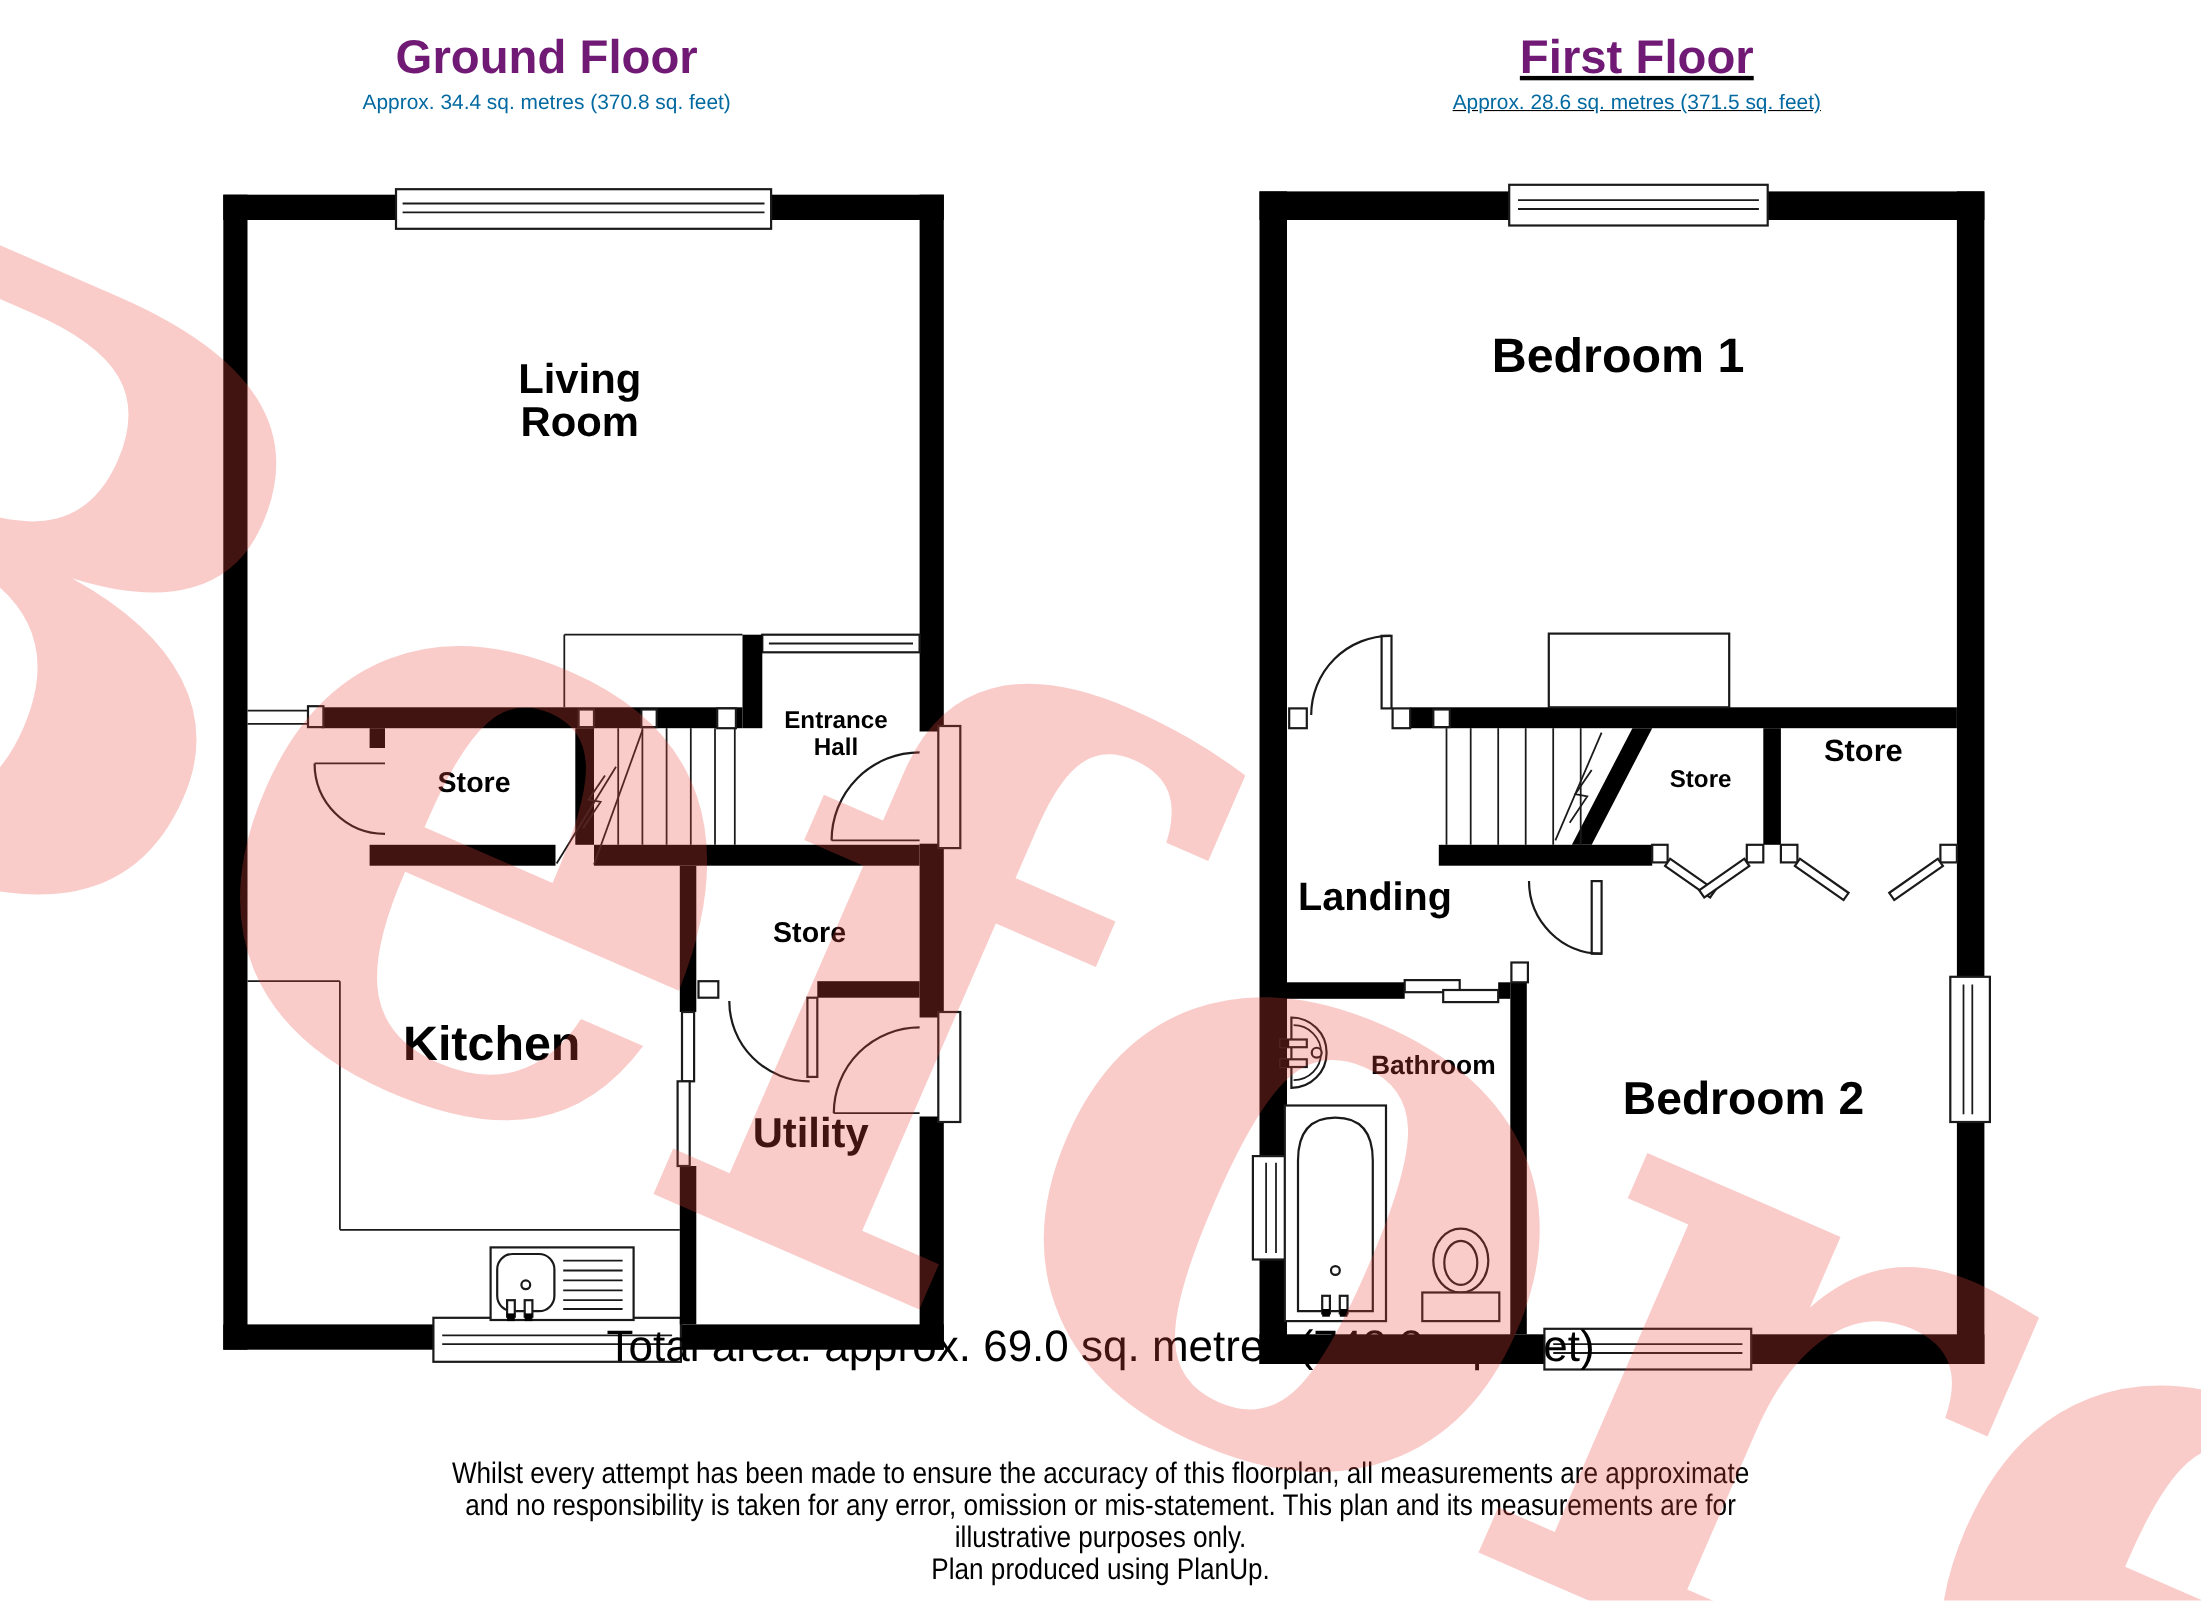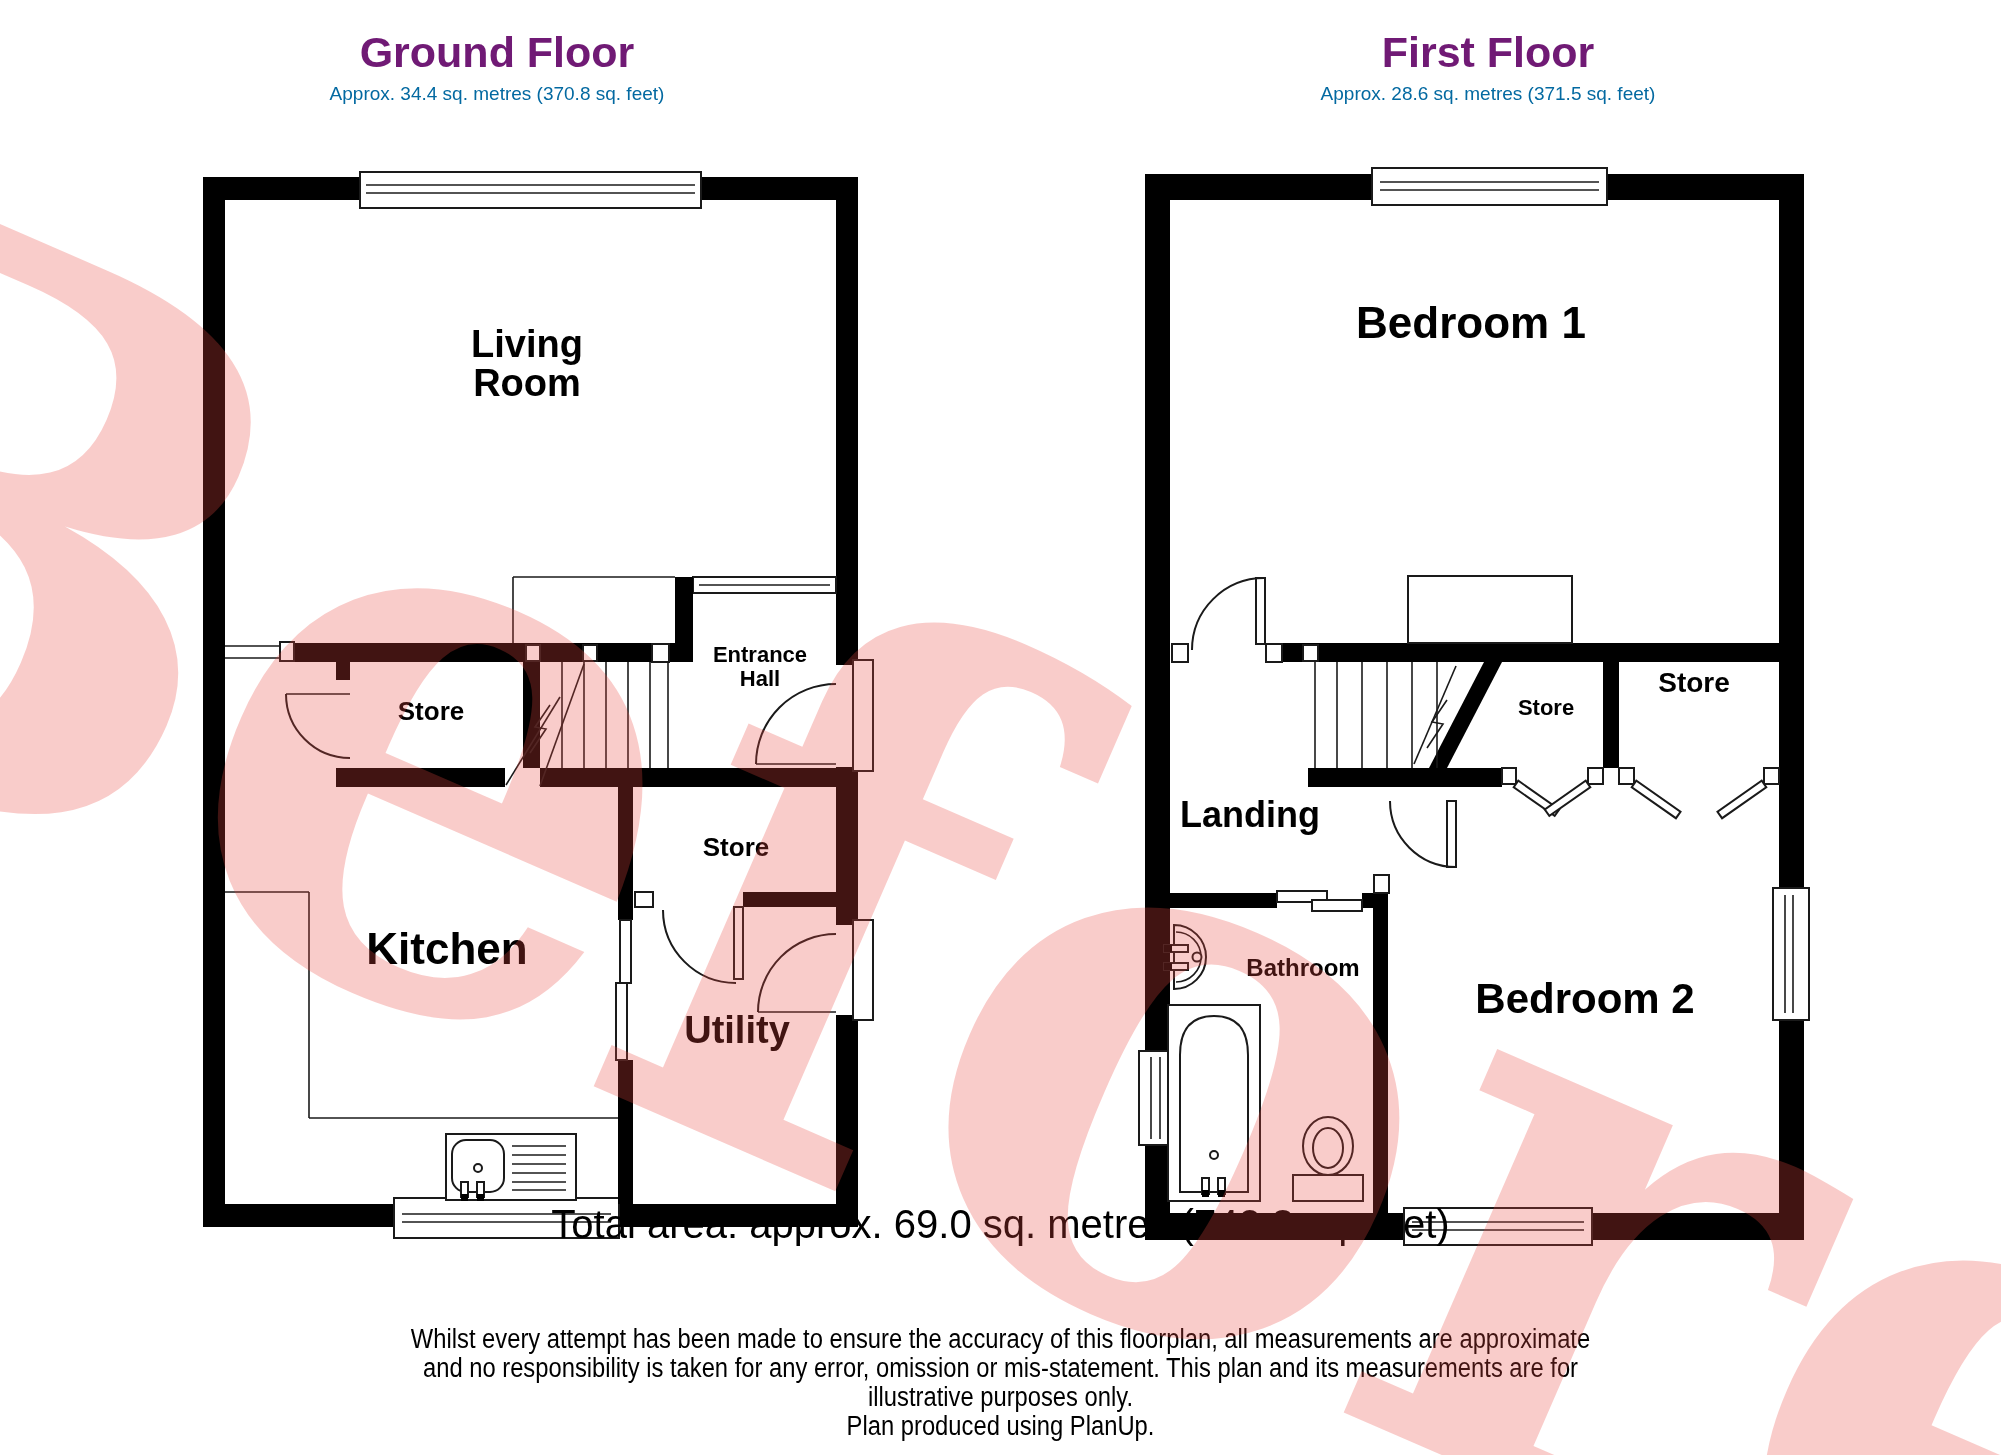--- a/index.html
+++ b/index.html
@@ -3,21 +3,21 @@
 <meta charset="utf-8">
 <style>
   html,body{margin:0;padding:0;}
   body{width:2001px;height:1455px;background:#ffffff;overflow:hidden;position:relative;
        font-family:"Liberation Sans", sans-serif;}
   .canvas{position:absolute;inset:0;width:2001px;height:1455px;}
   .title-block{position:absolute;text-align:center;z-index:2;}
   .title-block .t{font-size:43px;font-weight:bold;color:#701a75;letter-spacing:0px;}
   .title-block .s{font-size:19px;color:#0369a1;margin-top:6px;}
   #gf-title{left:147px;top:28px;width:700px;}
-  #ff-title{left:1138px;top:28px;width:700px;}
+  #ff-title{left:1138px;top:28px;width:700px;text-decoration:underline;}
   #plan-svg{position:absolute;left:0;top:0;z-index:1;}
   .footer{position:absolute;left:0;width:2001px;text-align:center;z-index:2;color:#000;}
   #total-line{top:1202px;font-size:40px;}
   #disclaimer{top:1325px;font-size:27px;line-height:29px;transform:scaleX(0.88);transform-origin:50% 0;}
   .watermark{position:absolute;left:-190px;top:40px;z-index:10;pointer-events:none;
              font-family:"DejaVu Serif", serif;font-weight:bold;font-size:760px;line-height:1;
              color:rgba(234,72,66,0.28);white-space:nowrap;letter-spacing:-8px;
              transform:rotate(23.5deg);transform-origin:left top;}
   svg text{font-family:"Liberation Sans", sans-serif;font-weight:bold;fill:#000;}
   .wall{fill:#000;stroke:none;}

